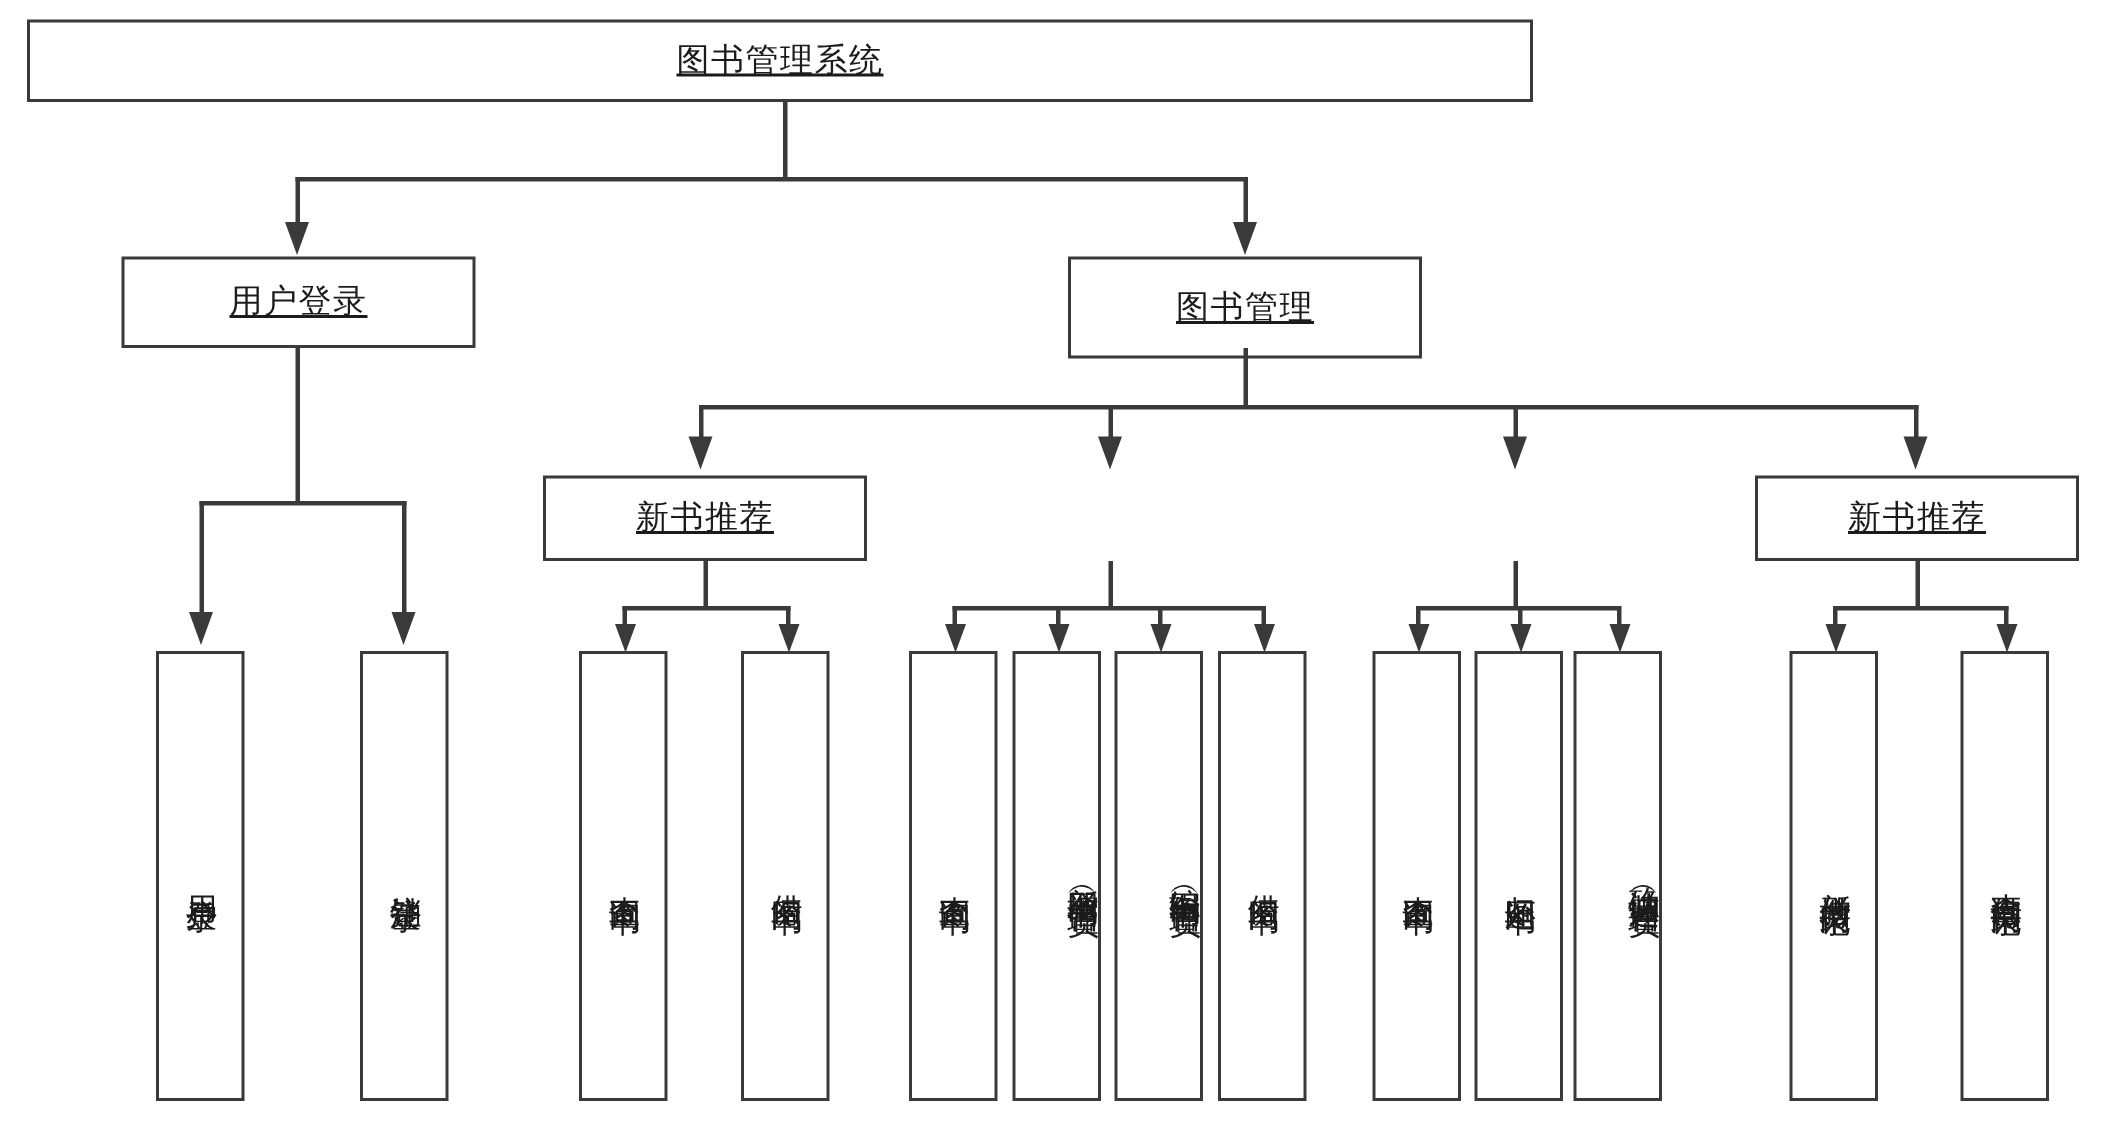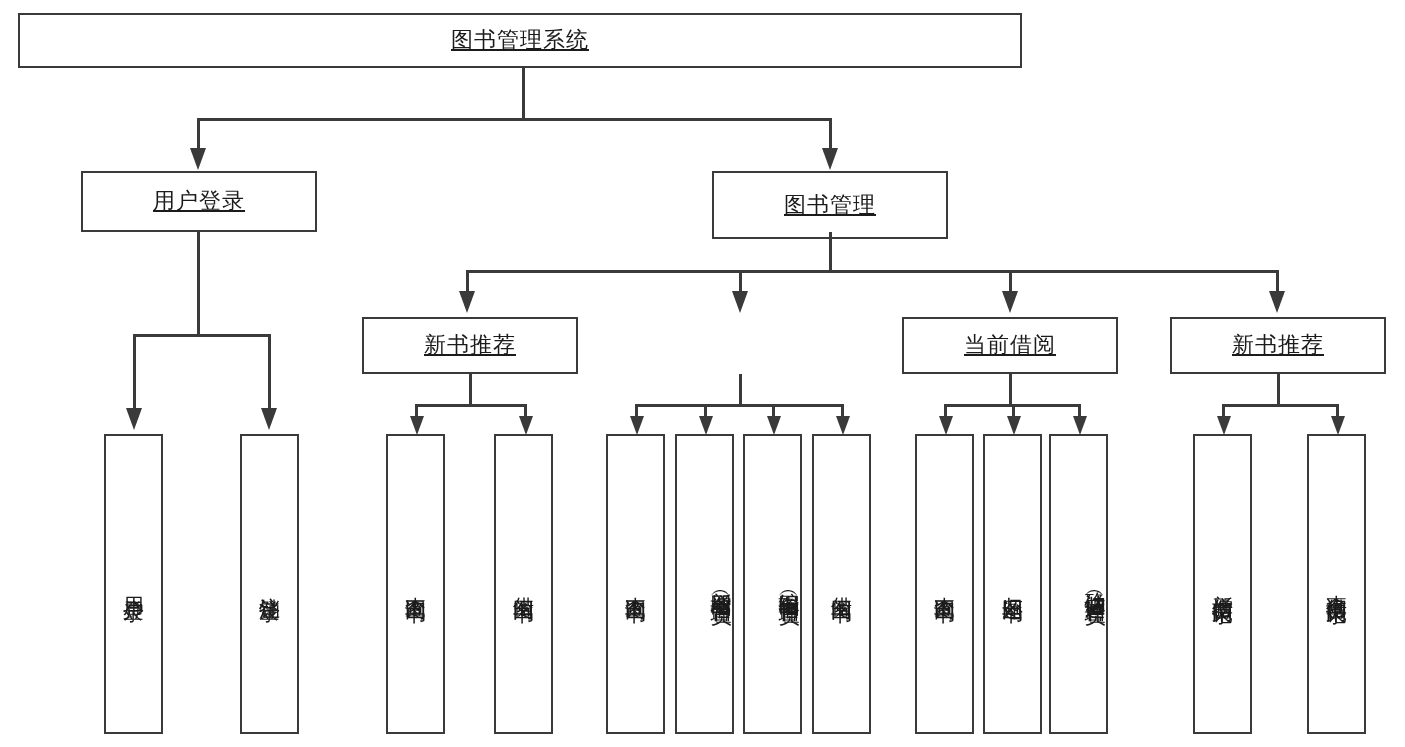--- a/index.html
+++ b/index.html
@@ -113,23 +113,20 @@
   <div class="conn vline" style="left:739px; top:270px; height:23px;"></div>
   <div class="arrow" style="left:732px; top:291px;"></div>
   <div class="conn vline" style="left:1009px; top:270px; height:23px;"></div>
   <div class="arrow" style="left:1002px; top:291px;"></div>
   <div class="conn vline" style="left:1276px; top:270px; height:23px;"></div>
   <div class="arrow" style="left:1269px; top:291px;"></div>
 
   <div class="node horiz" style="left:362px; top:317px; width:216px; height:57px;">
     <span>新书推荐</span>
   </div>
-  <div class="node horiz" style="left:902px; top:317px; width:216px; height:57px;">
-    <span>当前借阅</span>
-  </div>
   <div class="node horiz" style="left:1170px; top:317px; width:216px; height:57px;">
     <span>新书推荐</span>
   </div>
 
   <div class="conn vline" style="left:469px; top:374px; width:3px; height:32px;"></div>
   <div class="conn hline" style="left:415px; top:404px; width:112px;"></div>
   <div class="conn vline" style="left:415px; top:404px; height:14px;"></div>
   <div class="arrow small" style="left:410px; top:416px;"></div>
   <div class="conn vline" style="left:524px; top:404px; height:14px;"></div>
   <div class="arrow small" style="left:519px; top:416px;"></div>

